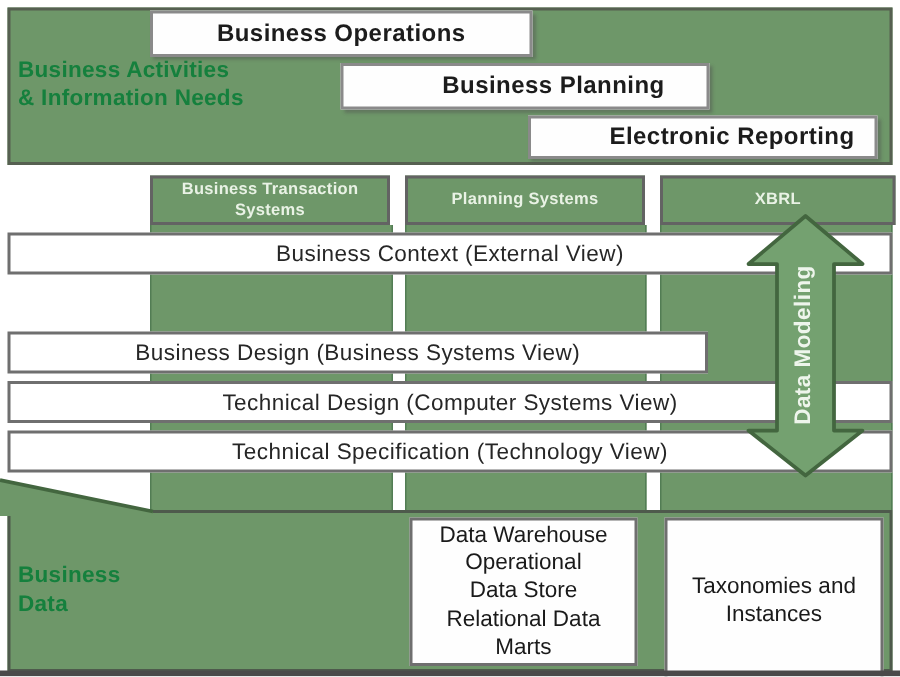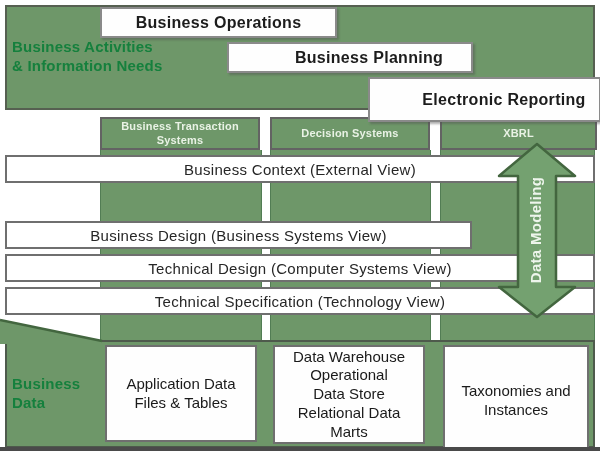--- a/index.html
+++ b/index.html
@@ -57,44 +57,42 @@
 </style>
 </head>
 <body>
 
 <div id="canvas">
 
   <div class="abs green-panel" style="left:5px;top:5px;width:590px;height:105px;"></div>
   <div class="abs panel-label" style="left:12px;top:38px;width:220px;z-index:2;">Business Activities
 &amp; Information Needs</div>
 
-  <div class="abs top-box" style="left:100px;top:7px;width:237px;height:31px;">Business Operations</div>
+  <div class="abs top-box" style="left:100px;top:7px;width:255px;height:31px;">Business Operations</div>
   <div class="abs top-box" style="left:227px;top:42px;width:246px;height:31px;padding-left:38px;">Business Planning</div>
-  <div class="abs top-box" style="left:368px;top:77px;width:233px;height:45px;padding-left:39px;">Electronic Reporting</div>
+  <div class="abs top-box" style="left:352px;top:77px;width:233px;height:29px;padding-left:39px;">Electronic Reporting</div>
 
   <div class="abs pillar" style="left:100px;top:150px;width:162px;height:190px;"></div>
   <div class="abs pillar" style="left:270px;top:150px;width:161px;height:190px;"></div>
   <div class="abs pillar" style="left:440px;top:150px;width:155px;height:190px;"></div>
 
   <div class="abs sys-box" style="left:100px;top:117px;width:160px;height:33px;">Business Transaction
 Systems</div>
-  <div class="abs sys-box" style="left:270px;top:117px;width:160px;height:33px;">Decision Systems</div>
+  <div class="abs sys-box" style="left:270px;top:117px;width:160px;height:33px;">Planning Systems</div>
   <div class="abs sys-box" style="left:440px;top:117px;width:157px;height:33px;">XBRL</div>
 
   <div class="abs layer-row" style="left:5px;top:155px;width:590px;height:28px;">Business Context (External View)</div>
   <div class="abs layer-row" style="left:5px;top:221px;width:467px;height:28px;">Business Design (Business Systems View)</div>
   <div class="abs layer-row" style="left:5px;top:254px;width:590px;height:28px;">Technical Design (Computer Systems View)</div>
   <div class="abs layer-row" style="left:5px;top:287px;width:590px;height:28px;">Technical Specification (Technology View)</div>
 
   <div class="abs green-panel" style="left:5px;top:340px;width:590px;height:108px;border-color:#4e5a4c;z-index:1;"></div>
   <div class="abs panel-label" style="left:12px;top:375px;width:85px;z-index:2;">Business
 Data</div>
 
-  <div class="abs data-box" style="left:105px;top:345px;width:152px;height:97px;z-index:2;">Application Data
-Files &amp; Tables</div>
   <div class="abs data-box" style="left:273px;top:345px;width:152px;height:99px;z-index:2;">Data Warehouse
 Operational
 Data Store
 Relational Data
 Marts</div>
   <div class="abs data-box" style="left:443px;top:345px;width:146px;height:111px;z-index:2;">Taxonomies and
 Instances</div>
 
   <svg id="overlay" width="600" height="451" viewBox="0 0 600 451">
     <polygon points="0,320 102,341 102,344 0,344" fill="#6e9769"></polygon>

